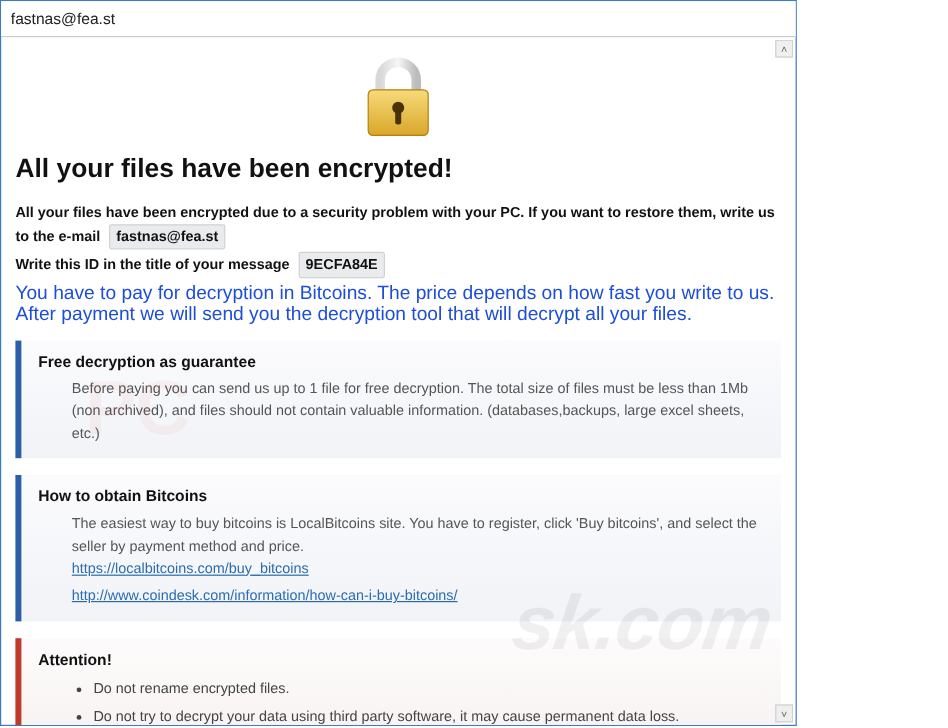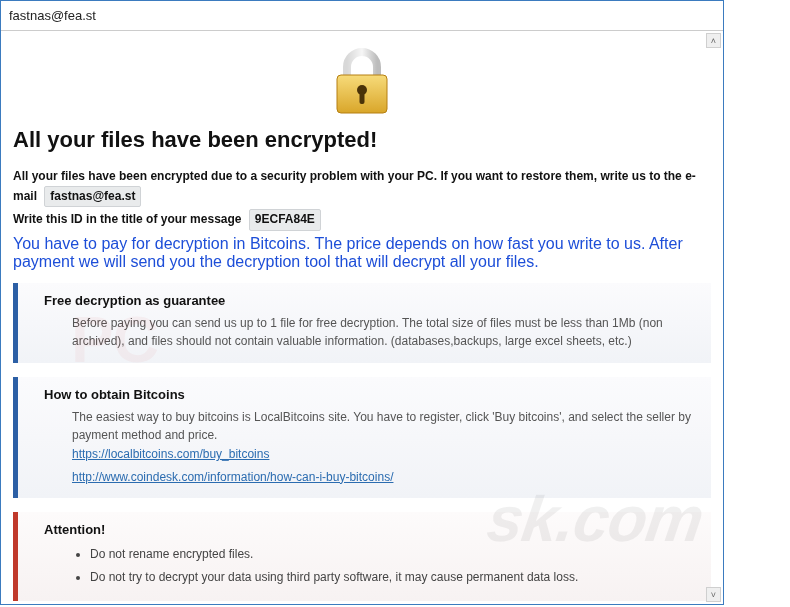--- a/index.html
+++ b/index.html
@@ -5,21 +5,21 @@
     * { margin: 0; padding: 0; box-sizing: border-box; }
     body {
       font-family: "Segoe UI", Tahoma, sans-serif;
       background: #fff;
       width: 790px;
       height: 607px;
       overflow: hidden;
       position: relative;
     }
     .window {
-      width: 724px;
+      width: 664px;
       height: 605px;
       border: 1px solid #3b7bbf;
       background: #fff;
       position: relative;
     }
     .titlebar {
       height: 30px;
       background: #fff;
       border-bottom: 1px solid #ccc;
       display: flex;
@@ -61,21 +61,21 @@
       color: #111;
     }
     .payinfo {
       font-size: 16px;
       color: #1d4ed8;
       margin-top: 4px;
       margin-bottom: 12px;
     }
     .card {
       border-left: 5px solid;
-      padding: 10px 12px 12px 26px;
+      padding: 10px 12px 12px 14px;
       margin-bottom: 14px;
       background: linear-gradient(#fcfcfd,#f4f5f7);
     }
     .card-blue { border-left-color: #2c5fa5; background: linear-gradient(#fbfbfd,#f1f3f7); }
     .card-red { border-left-color: #c0392b; background: linear-gradient(#fdfbfb,#f7f2f2); }
     .card-title {
       font-size: 13px;
       font-weight: bold;
       color: #111;
       margin-bottom: 6px;

